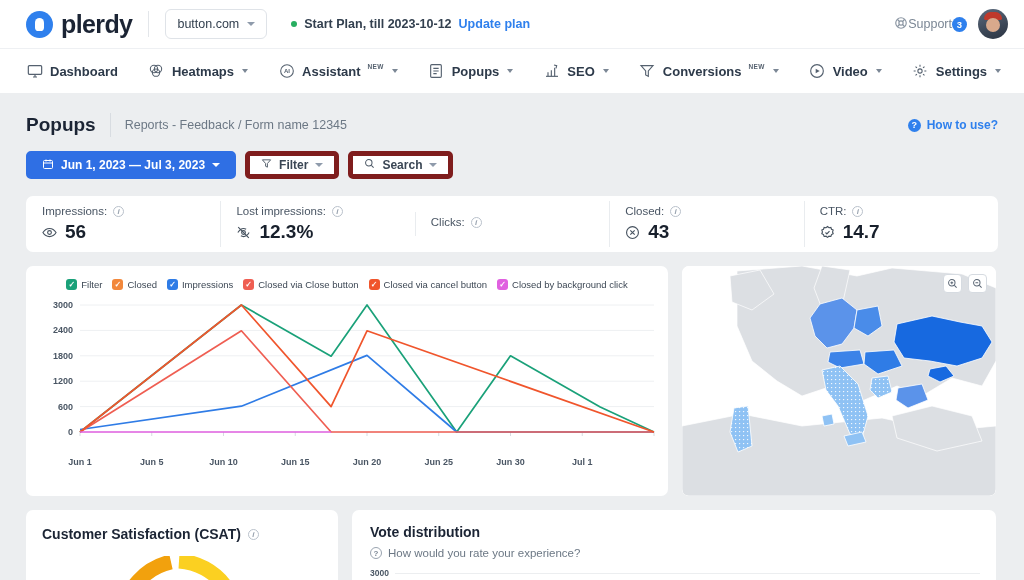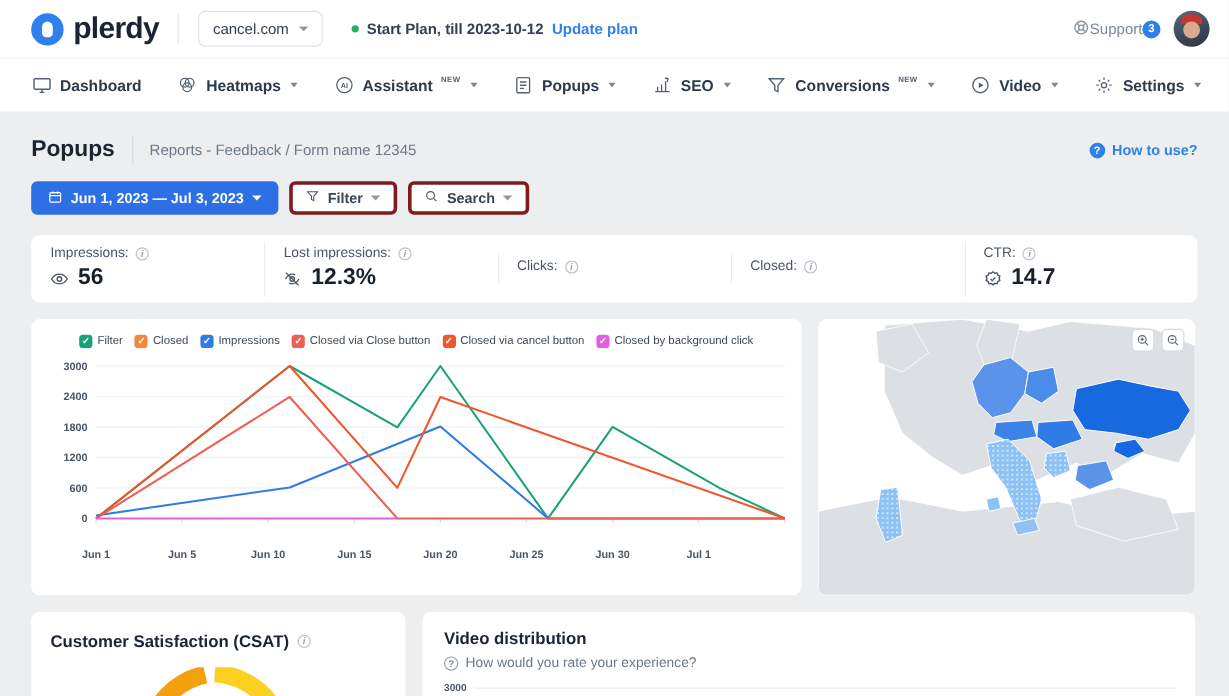--- a/index.html
+++ b/index.html
@@ -69,21 +69,21 @@
   .bc-div { width:1px; height:24px; background:#d8dce1; margin: 0 14px; }
   .breadcrumb { font-size: 12.5px; color: #6c7885; }
   .howto { margin-left:auto; display:flex; align-items:center; gap:6px; font-size:12px; color:#2f80ed; font-weight:600; cursor:pointer;}
   .howto-ico { width:13px;height:13px;border-radius:50%;background:#2f80ed;color:#fff;font-size:9px;font-weight:700;display:flex;align-items:center;justify-content:center; }
 
   
   .filterbar { padding: 14px 26px 0 26px; display: flex; gap: 9px; }
   .btn {
     height: 28px; border-radius: 5px; display: flex; align-items: center;
     gap: 7px; padding: 0 11px; font-size: 12px; cursor: pointer;
-    border: 3px solid #7f1d1d; background: #fff; color: #3a4654; font-weight: 600;
+    border: 5px solid #7f1d1d; background: #fff; color: #3a4654; font-weight: 600;
   }
   .btn.primary { background: #2f6fe4; border-color: #2f6fe4; color: #fff; }
   .btn.primary .caret { border-top-color: #fff; }
 
   
   .stats {
     margin: 17px 26px 0 26px; background: #fff; border-radius: 7px;
     height: 56px; display: flex; align-items: center;
   }
   .stat { flex: 1; padding: 0 16px; position: relative; }
@@ -124,21 +124,21 @@
 </head>
 <body>
 
 <div class="topbar">
   <div class="logo-wrap">
     <span class="logo-mark"></span>
     <span class="logo-text">plerdy</span>
   </div>
   <div class="vdiv"></div>
   <div class="site-select">
-    <span>cancel.com</span>
+    <span>button.com</span>
     <span class="caret"></span>
   </div>
   <div class="plan-wrap">
     <span class="dot-green"></span>
     <span>Start Plan, till 2023-10-12</span>
     <span class="update-plan">Update plan</span>
   </div>
   <div class="topbar-right">
     <div class="support">
       <span>
@@ -329,20 +329,29 @@
     <div class="stat-label">
       <span>Clicks:</span>
       <span class="info-i">i</span>
     </div>
   </div>
 
   <div class="stat">
     <div class="stat-label">
       <span>Closed:</span>
       <span class="info-i">i</span>
+    </div>
+    <div class="stat-val">
+      <span class="stat-ico">
+        <svg width="15" height="15" viewBox="0 0 24 24" fill="none" stroke="currentColor" stroke-width="1.8">
+            <circle cx="12" cy="12" r="9.5"></circle>
+            <path d="M8.5 8.5l7 7M15.5 8.5l-7 7"></path>
+          </svg>
+      </span>
+      <span>43</span>
     </div>
   </div>
 
   <div class="stat">
     <div class="stat-label">
       <span>CTR:</span>
       <span class="info-i">i</span>
     </div>
     <div class="stat-val">
       <span class="stat-ico">
@@ -486,21 +495,21 @@
       <span class="info-i">i</span>
     </div>
     <svg class="gauge" width="170" height="60" viewBox="0 0 170 60">
       <path d="M26 58 A62 62 0 0 1 74 6" fill="none" stroke="#f2a10d" stroke-width="15" stroke-linecap="butt"></path>
       <path d="M82 5 A62 62 0 0 1 128 30" fill="none" stroke="#fbd021" stroke-width="15" stroke-linecap="butt"></path>
       <path d="M122 30 L140 46" stroke="#1b2434" stroke-width="4.5" stroke-linecap="round" fill="none"></path>
     </svg>
   </div>
 
   <div class="card vote-card">
-    <div class="card-title">Video distribution</div>
+    <div class="card-title">Vote distribution</div>
     <div class="card-sub">
       <span class="q-ico">?</span>
       <span>How would you rate your experience?</span>
     </div>
     <div class="vote-axis">
       <span>3000</span>
       <span class="rule"></span>
     </div>
   </div>
 </div>

